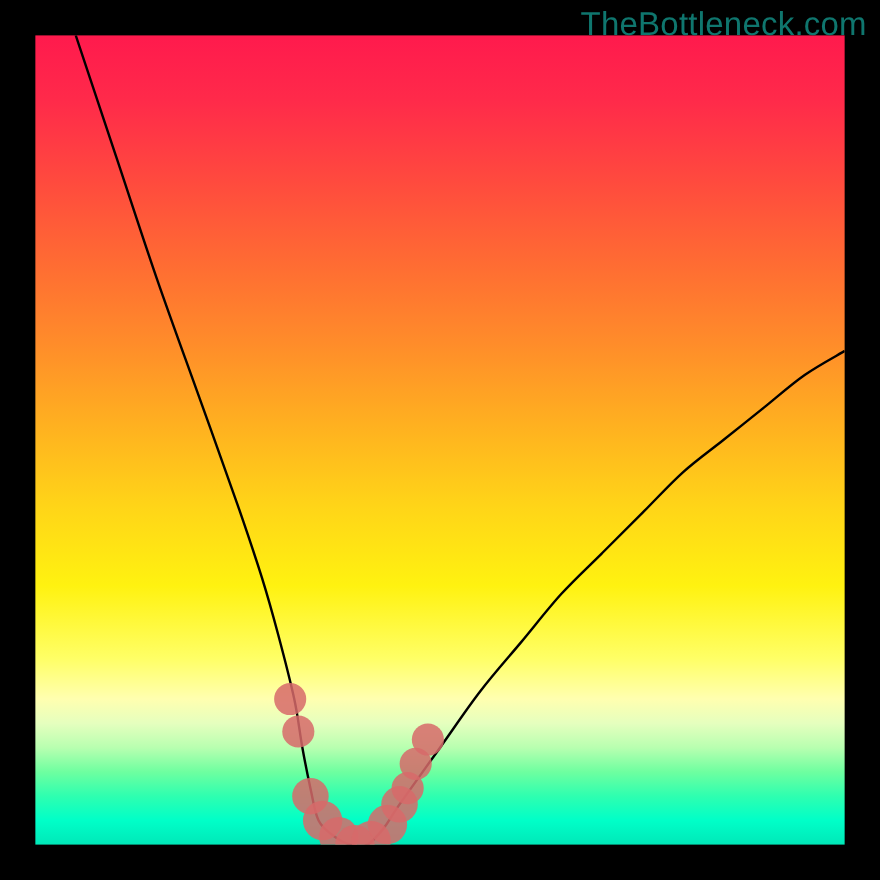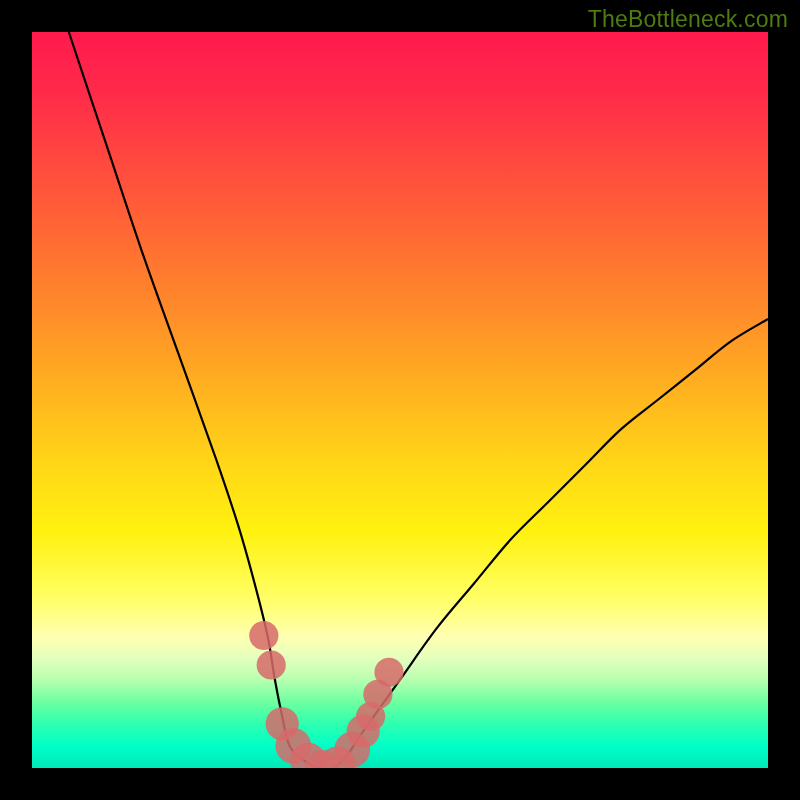--- a/index.html
+++ b/index.html
@@ -47,22 +47,22 @@
       #6effa0 91%,
       #2effb0 94%,
       #00ffc8 97%,
       #00e8b8 100%
     );
   }
   .watermark {
     position: absolute;
     top: 6px;
     right: 12px;
-    color: #4d7c0f;
-    font-size: 23px;
+    color: #0f766e;
+    font-size: 30px;
     font-weight: 500;
     letter-spacing: 0.2px;
     z-index: 10;
   }
   svg.curve {
     position: absolute;
     inset: 0;
     width: 100%;
     height: 100%;
   }

